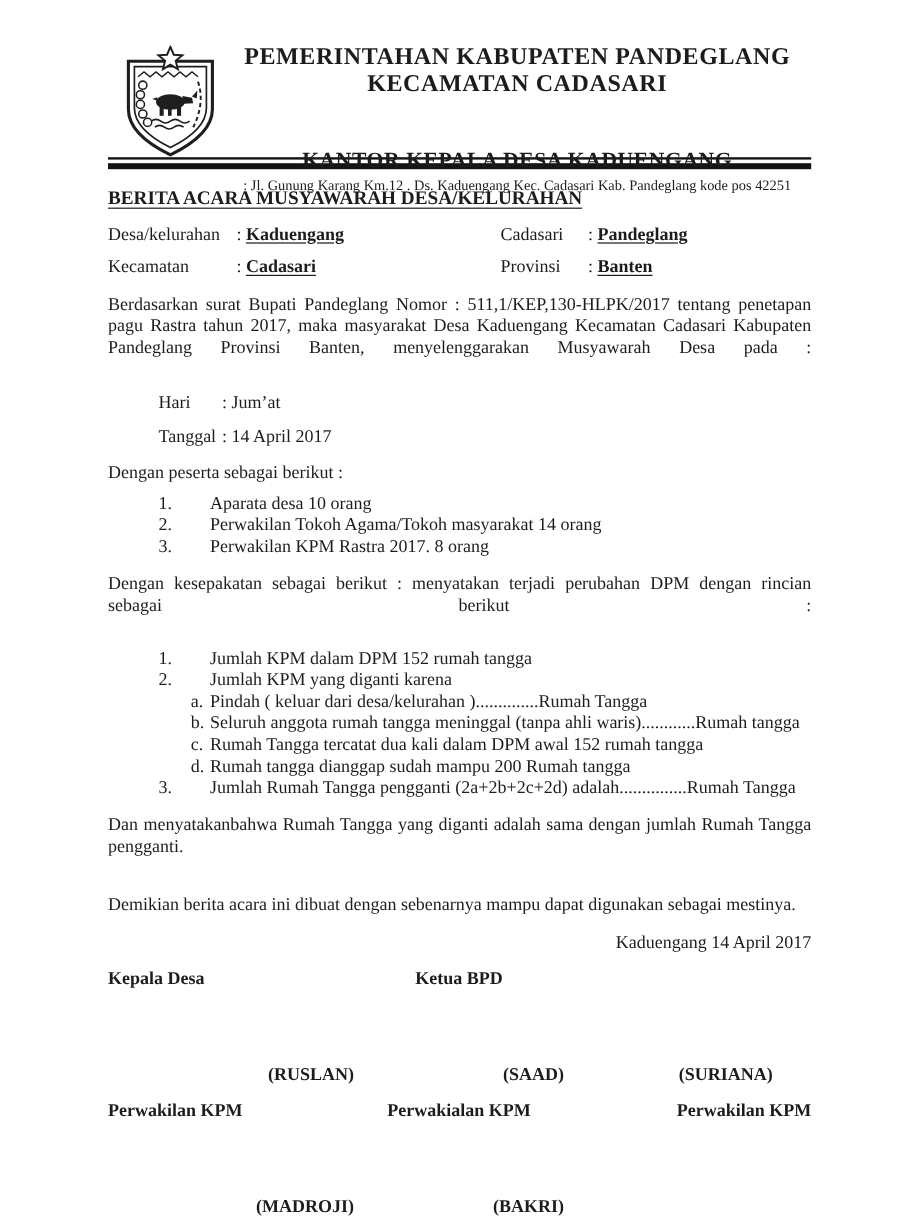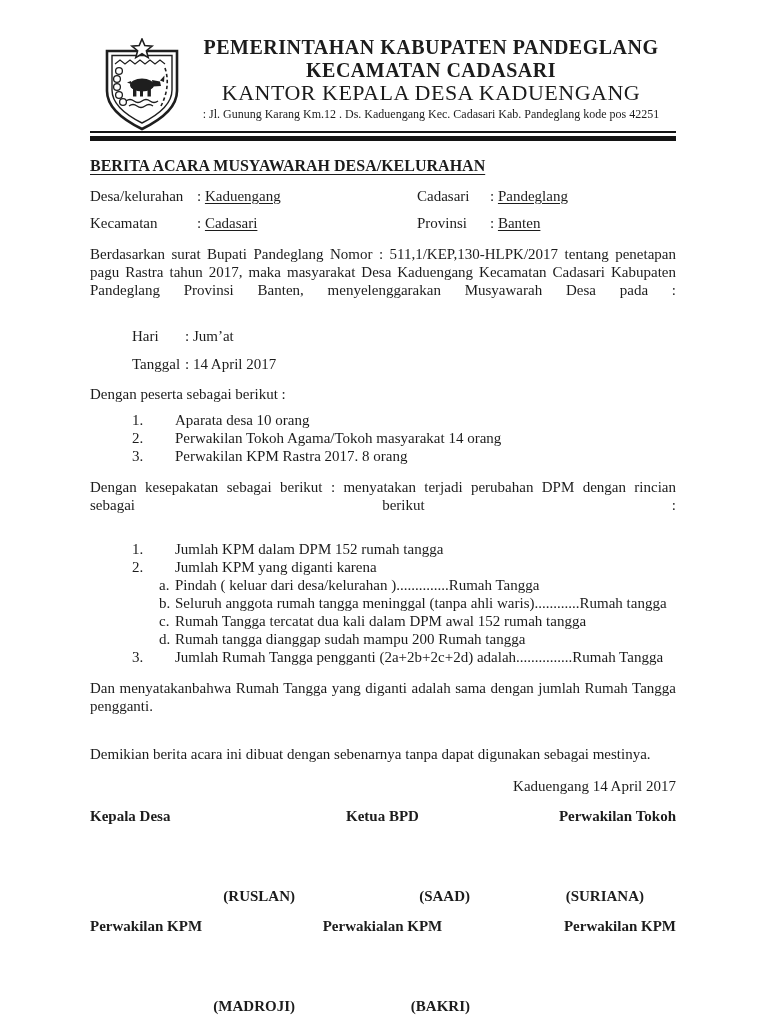--- a/index.html
+++ b/index.html
@@ -11,36 +11,36 @@
     font-size:15px; line-height:18px;
   }
   .content { padding:0 90px 0 88px; }
 
   
   .letterhead { position:relative; padding-top:36px; height:130px; }
   .logo { position:absolute; left:98px; top:38px; width:84px; height:94px; }
   .lh-text { margin-left:96px; text-align:center; }
   .lh-line1 { font-weight:bold; font-size:20px; line-height:23px; letter-spacing:0.5px; }
   .lh-line2 { font-weight:bold; font-size:20px; line-height:22px; letter-spacing:0.5px; }
-  .lh-line3 { font-weight:normal; font-size:22px; line-height:24px; letter-spacing:0.5px; }
+  .lh-line3 { font-weight:bold; font-size:18px; line-height:24px; letter-spacing:0.5px;margin-top:40px; }
   .lh-address { font-size:12px; line-height:15px; margin-top:2px; }
   .rule { height:10px; border-top:2px solid #141414; border-bottom:5px solid #141414; margin-top:1px; }
 
   
   .doc-title { margin-top:16px; text-align:left; font-weight:bold; font-size:16px;
                text-decoration:underline; text-underline-offset:3px; }
 
   
   .fields { margin-top:12px; }
   .field-row { display:flex; margin-top:9px; }
   .pair { white-space:nowrap; }
   .pair-left { width:327px; }
   .flabel-1 { display:inline-block; width:107px; }
   .flabel-2 { display:inline-block; width:73px; }
-  .fvalue { text-decoration:underline; text-underline-offset:2px; }
+  .fvalue { text-decoration:underline; text-underline-offset:2px;font-weight:bold; }
 
   .para { margin-top:13px; text-align:justify; }
   .para:after { content:""; display:inline-block; width:100%; }
 
   .sched { margin-left:42px; margin-top:10px; }
   .sched-label { display:inline-block; width:53px; }
 
   .heading-line { margin-top:12px; }
 
   .olist { margin-top:8px; }
@@ -187,28 +187,27 @@
         <span class="li-letter">d.</span>
         <span class="li-text">Rumah tangga dianggap sudah mampu 200 Rumah tangga</span>
       </div>
       <div class="li">
         <span class="li-num">3.</span>
         <span class="li-text">Jumlah Rumah Tangga pengganti (2a+2b+2c+2d) adalah...............Rumah Tangga</span>
       </div>
     </div>
 
     <div class="para">Dan menyatakanbahwa Rumah Tangga yang diganti adalah sama dengan jumlah Rumah Tangga pengganti.</div>
-    <div class="heading-line">Demikian berita acara ini dibuat dengan sebenarnya tanpa dapat digunakan sebagai mestinya.</div>
+    <div class="heading-line">Demikian berita acara ini dibuat dengan sebenarnya mampu dapat digunakan sebagai mestinya.</div>
 
     <div class="dateline">Kaduengang 14 April 2017</div>
 
     <div class="sig-grid">
       <div class="sig-col1 sig-role">Kepala Desa</div>
       <div class="sig-col2 sig-role">Ketua BPD</div>
-      <div class="sig-col3 sig-role">Perwakilan Tokoh</div>
     </div>
     <div class="sig-grid sig-name-row">
       <div class="sig-col1 sig-name n1">(RUSLAN)</div>
       <div class="sig-col2 sig-name">(SAAD)</div>
       <div class="sig-col3 sig-name n3">(SURIANA)</div>
     </div>
 
     <div class="sig-grid sig-role-row2">
       <div class="sig-col1 sig-role">Perwakilan KPM</div>
       <div class="sig-col2 sig-role">Perwakialan KPM</div>

